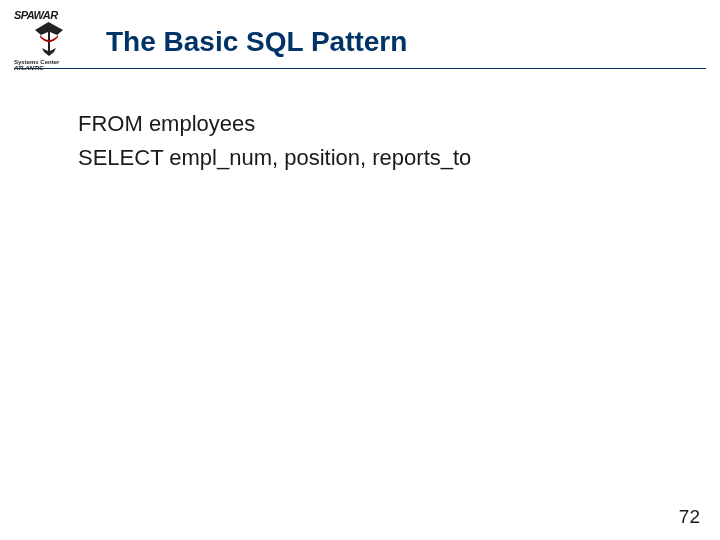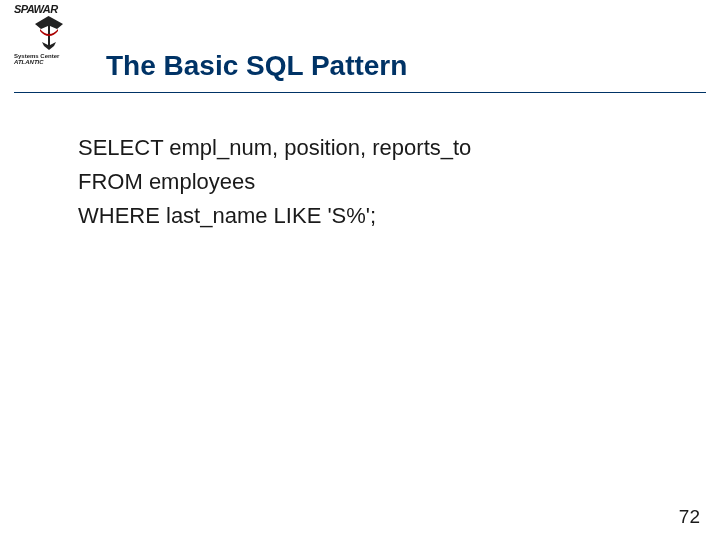--- a/index.html
+++ b/index.html
@@ -15,21 +15,21 @@
       padding: 10px 0 0 18px;
       position: relative;
     }
     .logo-block {
       display: flex;
       flex-direction: column;
       align-items: flex-start;
       width: 70px;
       position: absolute;
       left: 14px;
-      top: 4px;
+      top: 10px;
     }
     .spawar-text {
       font-size: 10px;
       font-weight: 900;
       font-style: italic;
       color: #1a1a1a;
       letter-spacing: -0.5px;
       transform: scaleX(1.1);
       transform-origin: left;
     }
@@ -51,21 +51,21 @@
       font-style: italic;
       color: #1a1a1a;
       line-height: 1.1;
       text-align: left;
     }
     .title {
       font-size: 28px;
       font-weight: bold;
       color: #003366;
       margin-left: 88px;
-      margin-top: 40px;
+      margin-top: 16px;
       padding-bottom: 8px;
     }
     .title-rule {
       border: none;
       border-top: 1.5px solid #003366;
       margin: 2px 14px 0 14px;
     }
     .content {
       padding: 38px 0 0 78px;
       font-size: 22px;
@@ -95,18 +95,17 @@
       <path d="M6 13 Q10 18 15 18 Q20 18 24 13 L24 15 Q20 20 15 20 Q10 20 6 15 Z" fill="#a00"></path>
     </svg>
     <div class="systems-center">Systems Center</div>
     <div class="atlantic">ATLANTIC</div>
   </div>
   <h1 class="title">The Basic SQL Pattern</h1>
 </div>
 <hr class="title-rule">
 
 <div class="content">
+  <div class="sql-line">FROM employees</div>
   <div class="sql-line">SELECT empl_num, position, reports_to</div>
-  <div class="sql-line">FROM employees</div>
-  <div class="sql-line">WHERE last_name LIKE 'S%';</div>
 </div>
 
 <div class="page-num">72</div>
 
 </body></html>

